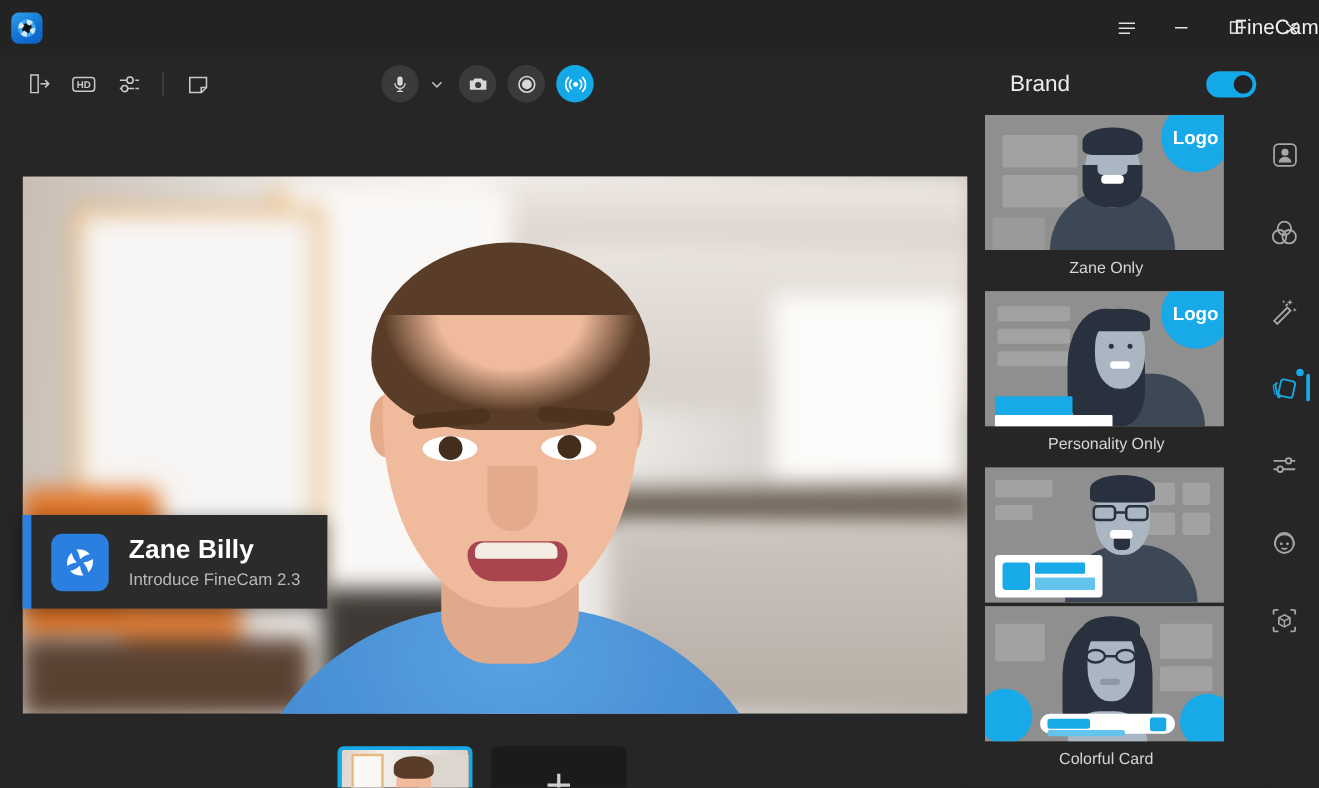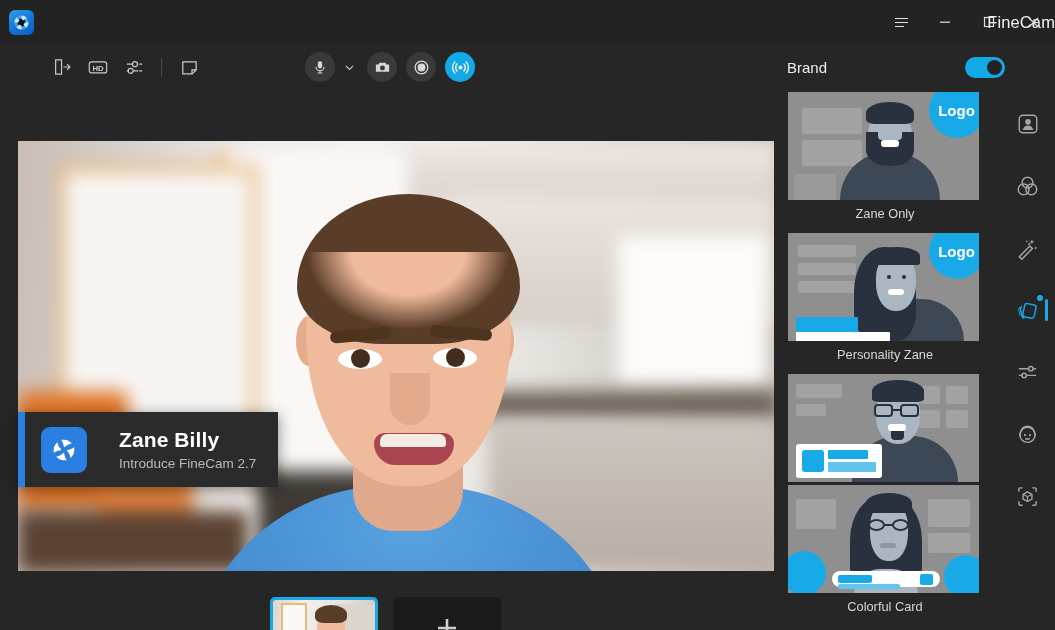--- a/index.html
+++ b/index.html
@@ -46,21 +46,20 @@
     display: flex; align-items: center; justify-content: center;
     cursor: default;
   }
 
   
   .toolbar {
     height: 46px; flex: 0 0 46px;
     background: #262626;
     display: flex; align-items: center;
     position: relative;
-    padding-left: 31px;
   }
   .tb-left { display: flex; align-items: center; padding-left: 14px; gap: 2px; }
   .tb-icon {
     width: 34px; height: 34px;
     display: flex; align-items: center; justify-content: center;
     border-radius: 5px; cursor: default;
   }
   .tb-divider {
     width: 1px; height: 19px; background: #4a4a4a; margin: 0 8px;
   }
@@ -81,21 +80,21 @@
     width: 17px; height: 26px; display:flex; align-items:center;
     justify-content:center; cursor: default; margin-left: -3px;
   }
 
   
   .brand-head {
     position: absolute; right: 0; top: 0; width: 275px; height: 46px;
     display: flex; align-items: center;
   }
   .brand-label {
-    color: #ededed; font-size: 15px; margin-left: 7px; text-align: right;
+    color: #ededed; font-size: 18px; margin-left: 28px; text-align: right;
   }
   .toggle {
     width: 40px; height: 21px; border-radius: 11px;
     background: #13a9e8; position: relative; margin-left: auto;
     margin-right: 50px; cursor: default;
   }
   .toggle .knob {
     position: absolute; right: 3px; top: 3px;
     width: 15px; height: 15px; border-radius: 50%; background: #232323;
   }
@@ -232,21 +231,21 @@
   .namecard .accent { width: 7px; background: #2a7fe0; }
   .namecard .ncbody {
     background: #2b2b2b; display: flex; align-items: center;
     padding: 0 22px 0 16px;
   }
   .nc-logo {
     width: 46px; height: 46px; border-radius: 9px;
     background: #2a7fe0; display: flex; align-items: center; justify-content: center;
     flex: 0 0 46px;
   }
-  .nc-text { margin-left: 32px; }
+  .nc-text { margin-left: 16px; }
   .nc-name { color: #fff; font-size: 21px; font-weight: bold; letter-spacing: .1px; }
   .nc-sub { color: #b9b9b9; font-size: 13.5px; margin-top: 4px; }
 
   
   .thumbs {
     position: absolute; left: 0; right: 0; top: 507px;
     display: flex; justify-content: center; align-items: center; gap: 15px;
   }
   .thumb {
     width: 108px; height: 62px; border-radius: 5px;
@@ -478,21 +477,21 @@
               <circle cx="16" cy="16" r="14" fill="#2a7fe0"></circle>
               <path d="M16 5c3.4 0 6.4 1.6 8.4 4-3 .5-5.4 1.7-7.1 3.4-.9.9-1.3 2-1.3 2.6 0-3.4-.9-7-3-10z" fill="#fff"></path>
               <path d="M27 16c0 3.4-1.6 6.4-4 8.4-.5-3-1.7-5.4-3.4-7.1-.9-.9-2-1.3-2.6-1.3 3.4 0 7-.9 10-3z" fill="#fff"></path>
               <path d="M16 27c-3.4 0-6.4-1.6-8.4-4 3-.5 5.4-1.7 7.1-3.4.9-.9 1.3-2 1.3-2.6 0 3.4.9 7 3 10z" fill="#fff"></path>
               <path d="M5 16c0-3.4 1.6-6.4 4-8.4.5 3 1.7 5.4 3.4 7.1.9.9 2 1.3 2.6 1.3-3.4 0-7 .9-10 3z" fill="#fff"></path>
               <circle cx="16" cy="16" r="3.2" fill="#2a7fe0"></circle>
             </svg>
           </div>
           <div class="nc-text">
             <div class="nc-name">Zane Billy</div>
-            <div class="nc-sub">Introduce FineCam 2.7</div>
+            <div class="nc-sub">Introduce FineCam 2.3</div>
           </div>
         </div>
       </div>
 
       <div class="thumbs">
         <div class="thumb">
           <div class="tbg">
             <div class="t-door"></div>
             <div class="t-cab"></div>
 
@@ -537,21 +536,21 @@
           <div class="ci-hair" style="left:66px;top:14px;width:62px;height:94px;border-radius:48% 48% 30% 30%;"></div>
           <div class="ci-skin" style="left:88px;top:22px;width:40px;height:56px;border-radius:40% 40% 48% 48%;"></div>
           <div class="ci-hair" style="left:86px;top:14px;width:46px;height:18px;border-radius:50% 50% 10% 10%;"></div>
           <div style="position:absolute;left:99px;top:42px;width:4px;height:4px;background:#28313d;border-radius:50%;"></div>
           <div style="position:absolute;left:114px;top:42px;width:4px;height:4px;background:#28313d;border-radius:50%;"></div>
           <div style="position:absolute;left:100px;top:56px;width:16px;height:6px;background:#fff;border-radius:3px;"></div>
           <div class="pill" style="left:8px;top:84px;width:62px;height:15px;background:#18aae8;"></div>
           <div class="pill" style="left:8px;top:99px;width:94px;height:11px;background:#fff;"></div>
           <div class="logo-bubble">Logo</div>
         </div>
-        <div class="card-label">Personality Zane</div>
+        <div class="card-label">Personality Only</div>
       </div>
 
       <div class="card-item">
         <div class="card-thumb">
           <div class="ci-bg"></div>
           <div class="ci-blk" style="left:8px;top:10px;width:46px;height:14px;"></div>
           <div class="ci-blk" style="left:8px;top:30px;width:30px;height:12px;"></div>
           <div class="ci-blk" style="left:130px;top:12px;width:22px;height:18px;"></div>
           <div class="ci-blk" style="left:158px;top:12px;width:22px;height:18px;"></div>
           <div class="ci-blk" style="left:130px;top:36px;width:22px;height:18px;"></div>

